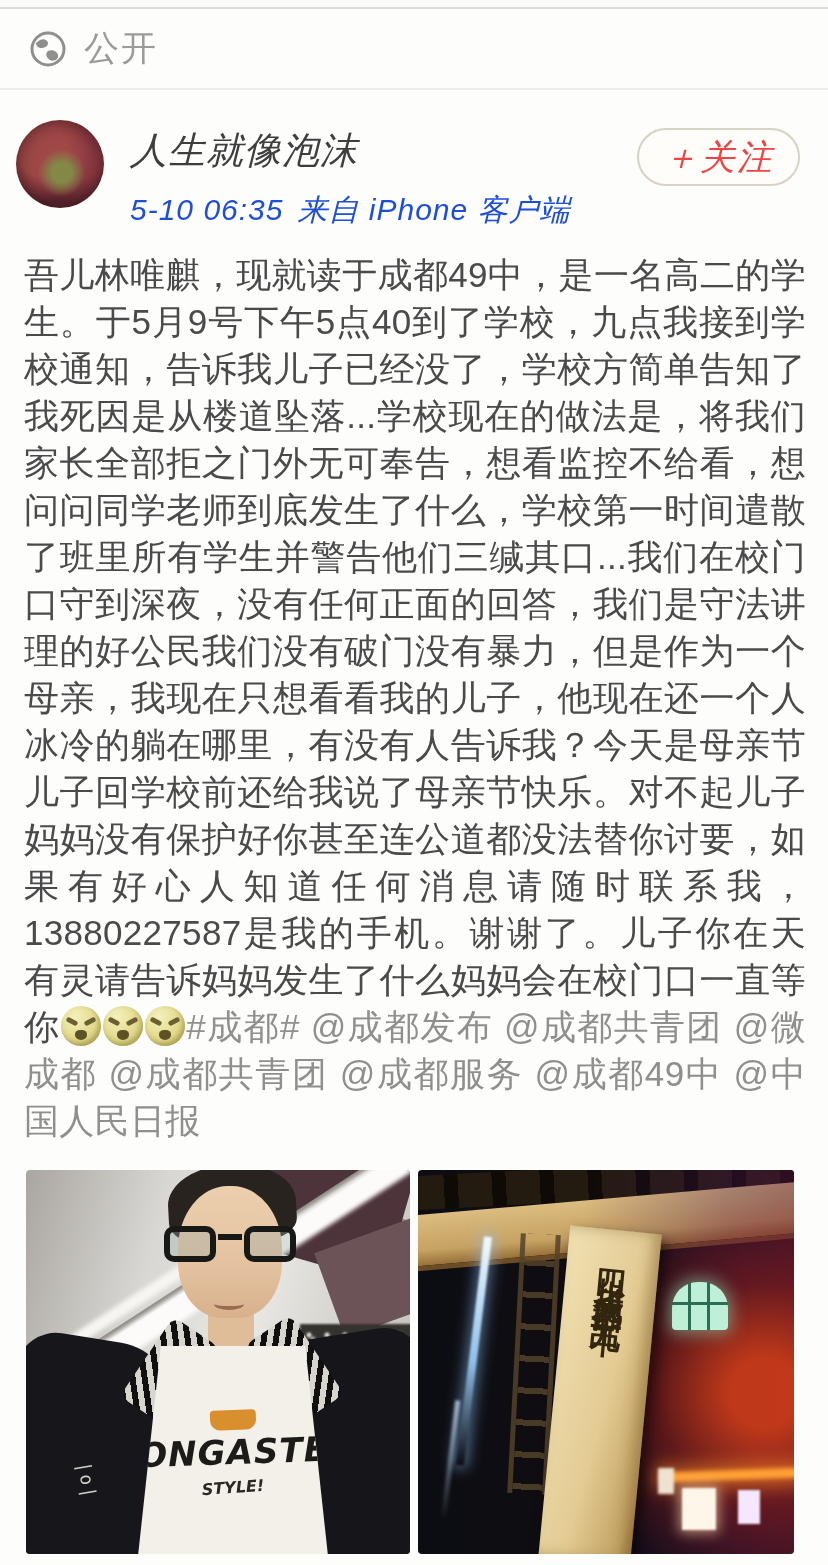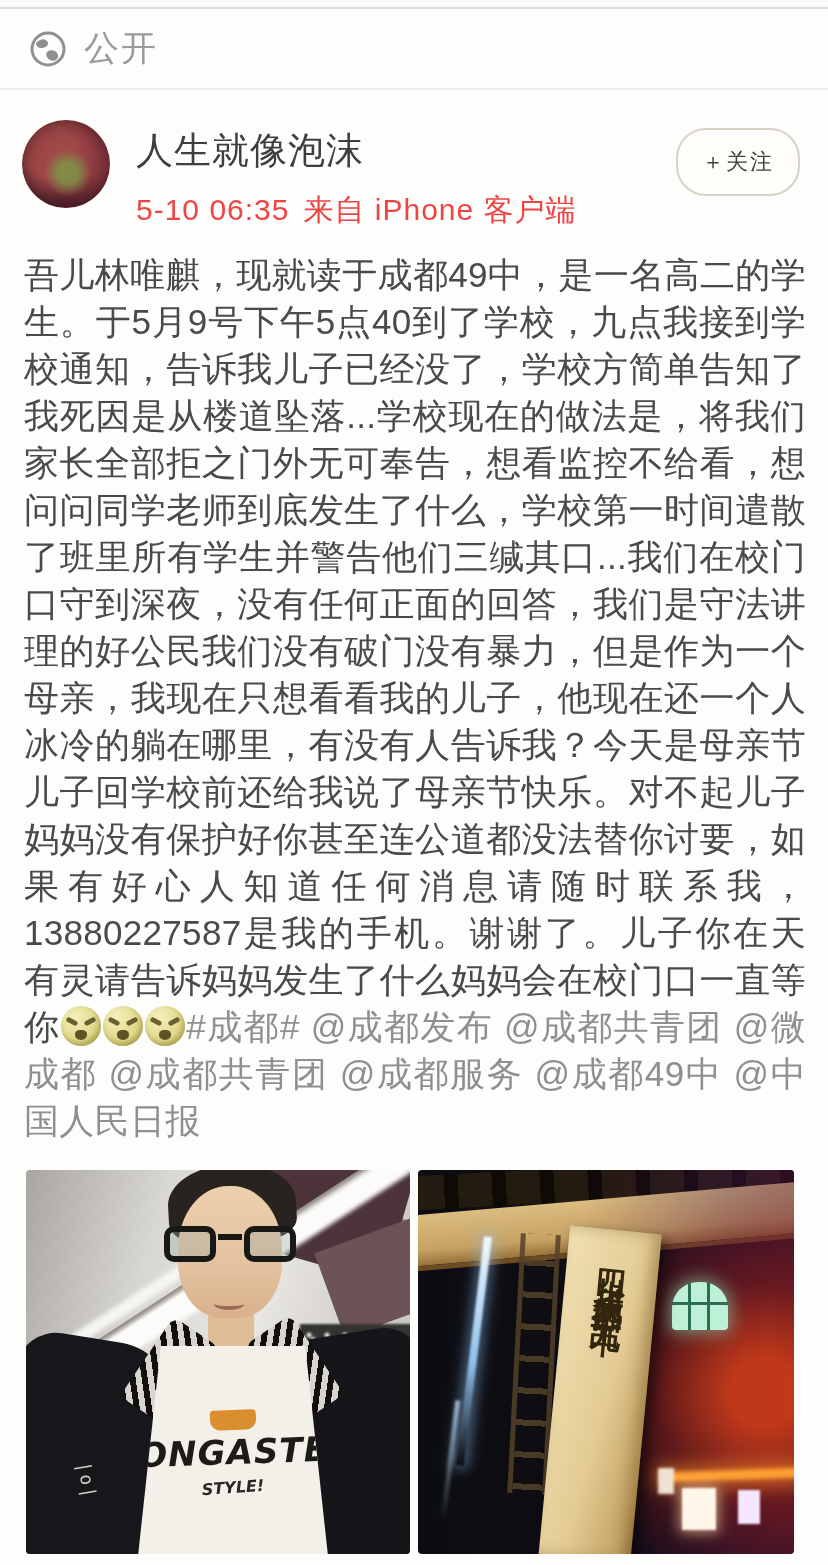--- a/index.html
+++ b/index.html
@@ -12,40 +12,40 @@
     position:relative;
   }
   .hairline-top { height:9px; border-bottom:2px solid #dcdcda; background:#fbfbfa; }
 
   
   .vis-row { display:flex; align-items:center; padding:16px 26px 16px 28px; background:#fdfdfc; border-bottom:2px solid #ececea;text-align:right; }
   .vis-row svg { width:40px; height:40px; }
   .vis-label { font-size:35px; color:#9b9b99; margin-left:16px; letter-spacing:2px; }
 
   
-  .post-header { display:flex; align-items:flex-start; padding:30px 28px 0 22px; }
+  .post-header { display:flex; align-items:flex-start; padding:30px 28px 0 16px;font-style:italic; }
   .avatar {
     width:88px; height:88px; border-radius:50%; flex:0 0 88px;
     background:
       radial-gradient(circle at 52% 60%, rgba(130,140,70,.95) 0 14%, rgba(130,140,70,0) 34%),
       radial-gradient(circle at 30% 35%, #a04848 0 30%, rgba(160,72,72,0) 60%),
       radial-gradient(circle at 70% 30%, #8d3a42 0 35%, rgba(141,58,66,0) 65%),
       radial-gradient(circle at 50% 85%, #5e2630 0 40%, rgba(94,38,48,0) 70%),
       radial-gradient(circle at 50% 50%, #7c3038 0 60%, #471d24 100%);
     box-shadow: inset 0 0 18px rgba(30,10,14,.6);
   }
   .author-block { margin-left:26px; padding-top:6px; }
   .author-name { font-size:37px; color:#3e3e3e; letter-spacing:1px; }
-  .author-meta { margin-top:14px; font-size:30px; color:#ef4444; letter-spacing:1px; }
+  .author-meta { margin-top:14px; font-size:30px; color:#1d4ed8; letter-spacing:1px; }
   .author-meta .src { margin-left:14px; }
   .follow-btn {
     margin-left:auto; margin-top:8px;
-    min-width:118px; height:68px; padding:0 24px;
+    min-width:118px; height:58px; padding:0 24px;
     border:2px solid #d7d3c4; border-radius:30px;
-    background:#fefdf9; color:#404040; font-size:22px;
+    background:#fefdf9; color:#ef4444; font-size:35px;
     display:flex; align-items:center; justify-content:center;
     letter-spacing:2px; cursor:pointer;
   }
 
   
   .post-body {
     margin:20px 24px 0 24px; width:782px;
     font-size:35px; line-height:47px; letter-spacing:.3px;
     color:#4a4a4a; overflow-wrap:break-word;
     text-align:justify; text-justify:inter-ideograph;

